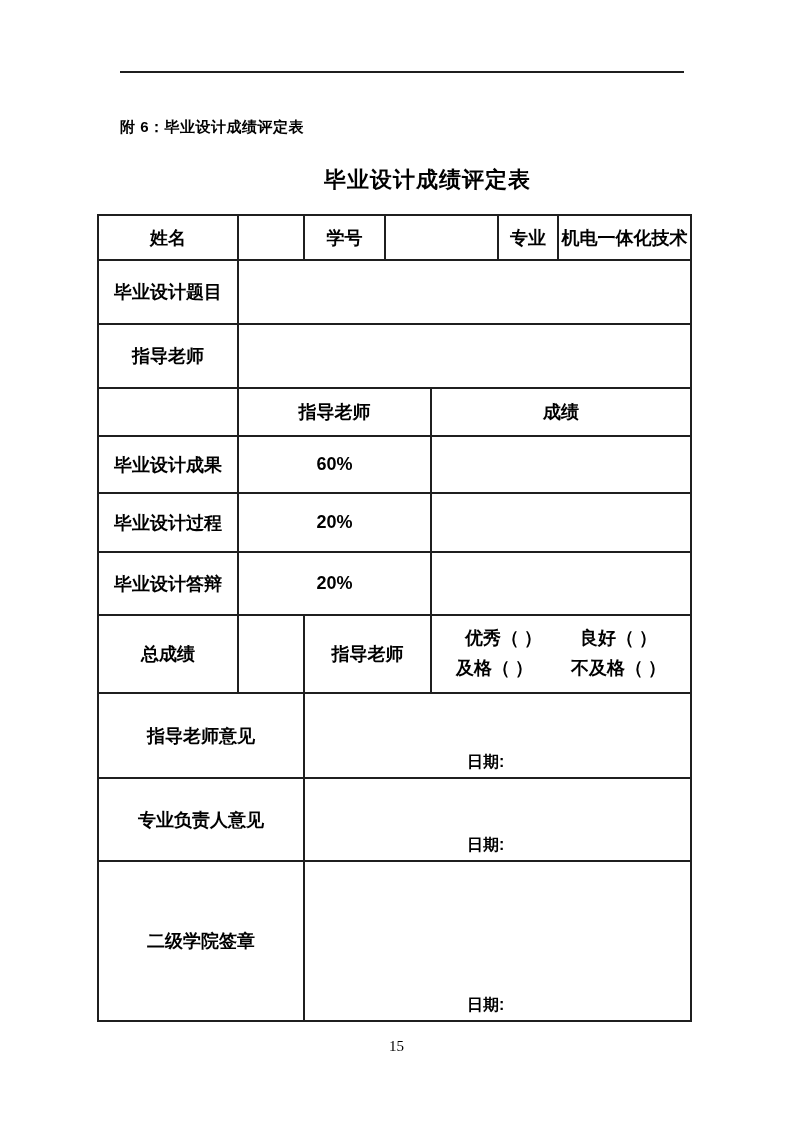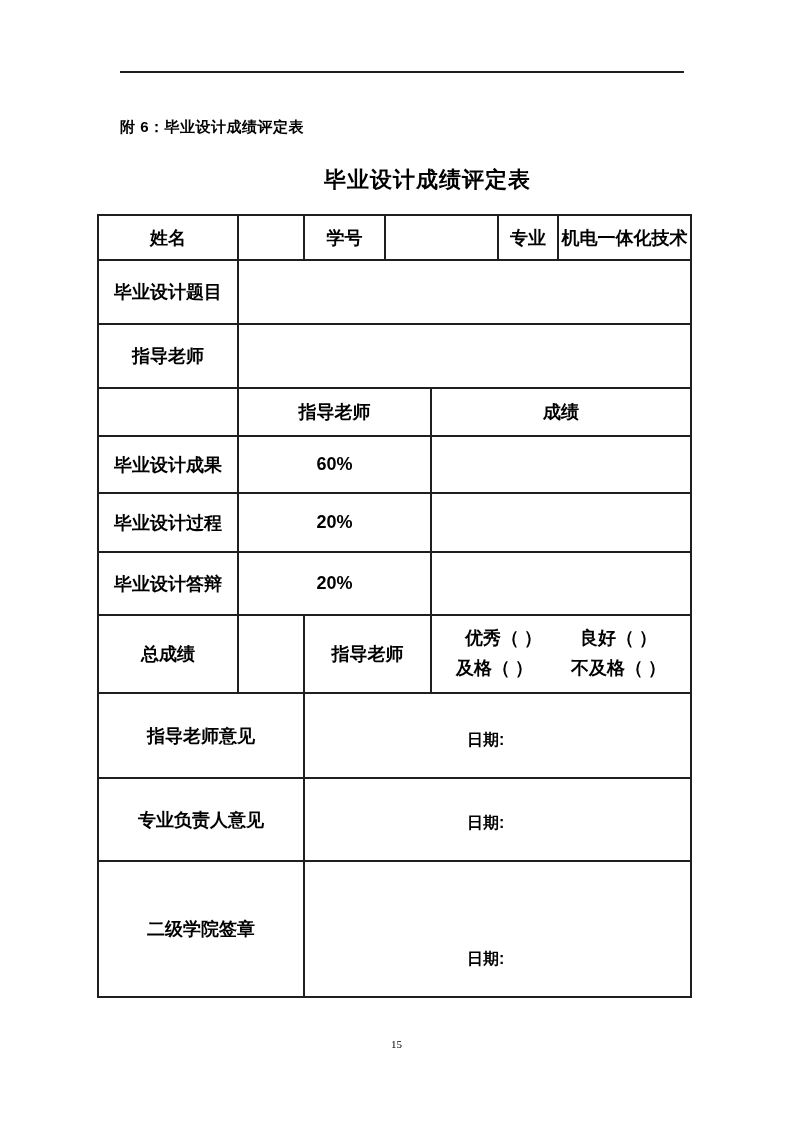--- a/index.html
+++ b/index.html
@@ -47,28 +47,28 @@
   }
   td.pct-cell{
     font-family:"Liberation Sans","DejaVu Sans",sans-serif;
     font-weight:normal;font-size:17px;
   }
   td.options-cell{font-size:14px;font-weight:bold;}
   .opt-line{display:flex;justify-content:center;gap:38px;line-height:1.65;}
   .opt-line .opt{white-space:nowrap;}
   td.comment-cell{position:relative;}
   .date-label{
-    position:absolute;left:162px;bottom:26px;
+    position:absolute;left:162px;bottom:4px;
     font-size:16px;font-weight:bold;white-space:nowrap;
   }
   .page-number{
     position:absolute;left:0;top:1038px;width:100%;
     text-align:center;
     font-family:"Liberation Serif","DejaVu Serif",serif;
-    font-size:11px;font-weight:normal;
+    font-size:15px;font-weight:normal;
   }
 </style>
 </head>
 <body>
 
 <div class="page">
 
   <div class="header-rule"></div>
 
   <div class="attachment-note">附 6：毕业设计成绩评定表</div>
@@ -153,21 +153,21 @@
       </td>
     </tr>
 
     <tr style="height:83px">
       <td colspan="2">专业负责人意见</td>
       <td colspan="5" class="comment-cell value-cell">
         <span class="date-label">日期:</span>
       </td>
     </tr>
 
-    <tr style="height:136px">
+    <tr style="height:160px">
       <td colspan="2">二级学院签章</td>
       <td colspan="5" class="comment-cell value-cell">
         <span class="date-label">日期:</span>
       </td>
     </tr>
   </tbody>
     </table>
 
   <div class="page-number">15</div>
 

